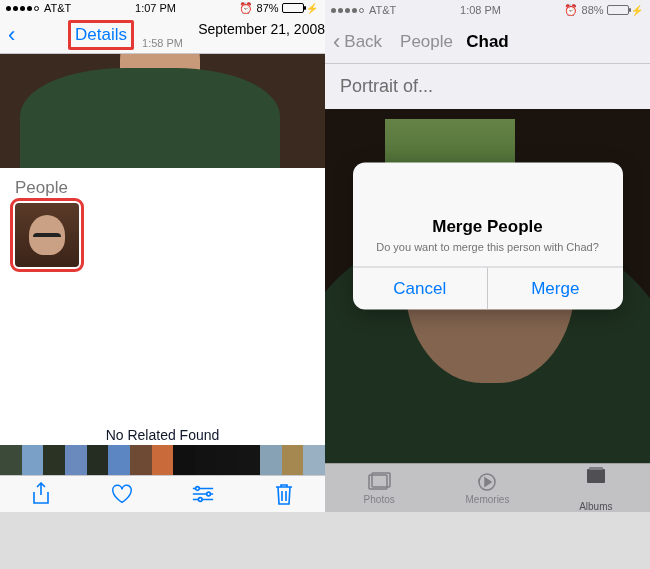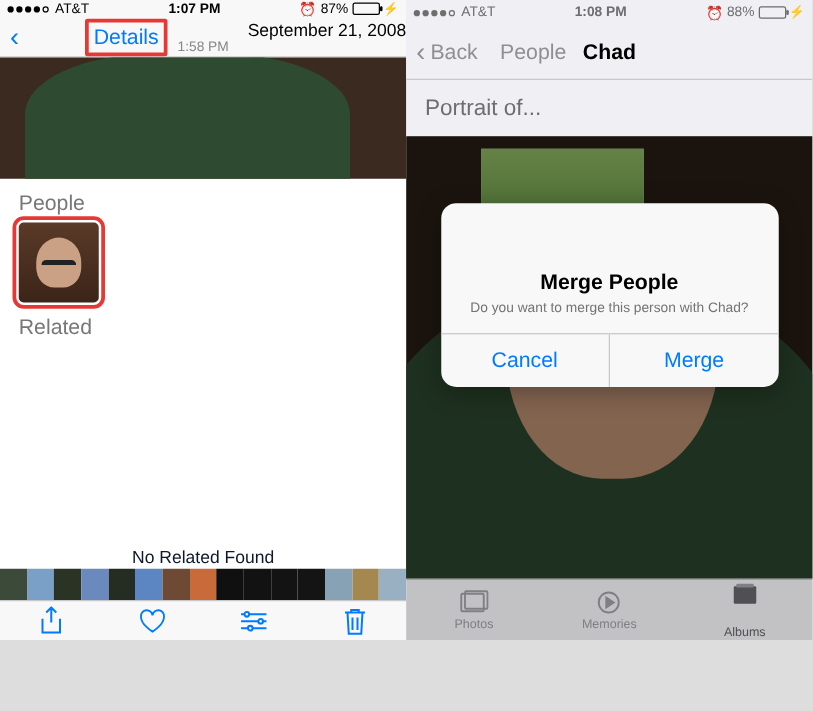--- a/index.html
+++ b/index.html
@@ -9,21 +9,21 @@
 
   
   .statusbar { height: 20px; display:flex; align-items:center; font-size:11px; padding:0 6px; background:#f8f8f8; }
   .statusbar.dark { background:#efeff4; color:#6e6e6e; }
   .dots { display:flex; gap:2px; margin-right:5px; }
   .dot { width:5px; height:5px; border-radius:50%; background:#000; }
   .dot.empty { background:transparent; border:1px solid #000; }
   .statusbar.dark .dot { background:#6e6e6e; }
   .statusbar.dark .dot.empty { background:transparent; border:1px solid #6e6e6e; }
   .car { font-weight:500; }
-  .center { flex:1; text-align:center; font-weight:700; }
+  .center { flex:1; text-align:center; font-weight:400; }
   .right-icons { display:flex; align-items:center; gap:3px; }
   .batt { width:22px; height:10px; border:1px solid #000; border-radius:2px; position:relative; }
   .batt::after { content:""; position:absolute; right:-3px; top:2px; width:2px; height:4px; background:#000; border-radius:1px; }
   .batt-fill { height:100%; width:85%; background:#4cd964; }
   .statusbar.dark .batt { border-color:#6e6e6e; }
   .statusbar.dark .batt::after { background:#6e6e6e; }
   .bolt { font-size:10px; }
 
   
   .navbar { height:44px; background:#f8f8f8; border-bottom:1px solid #c8c7cc; display:flex; align-items:center; position:relative; padding:0 8px; }
@@ -129,21 +129,20 @@
   </div>
 
   <div class="section-label">People</div>
   <div class="people-row">
     <div class="face-thumb hl">
       <div class="head"></div>
         <div class="glasses"></div>
     </div>
   </div>
 
-  <div class="section-label">Related</div>
 
   <div class="no-related">No Related Found</div>
 
   <div class="thumb-strip">
     <div class="t" style="background:#3c4a3a"></div>
       <div class="t" style="background:#7aa0c8"></div>
     <div class="t" style="background:#2a3324"></div>
       <div class="t" style="background:#6a8abd"></div>
     <div class="t" style="background:#252d22"></div>
       <div class="t" style="background:#5b86c2"></div>

